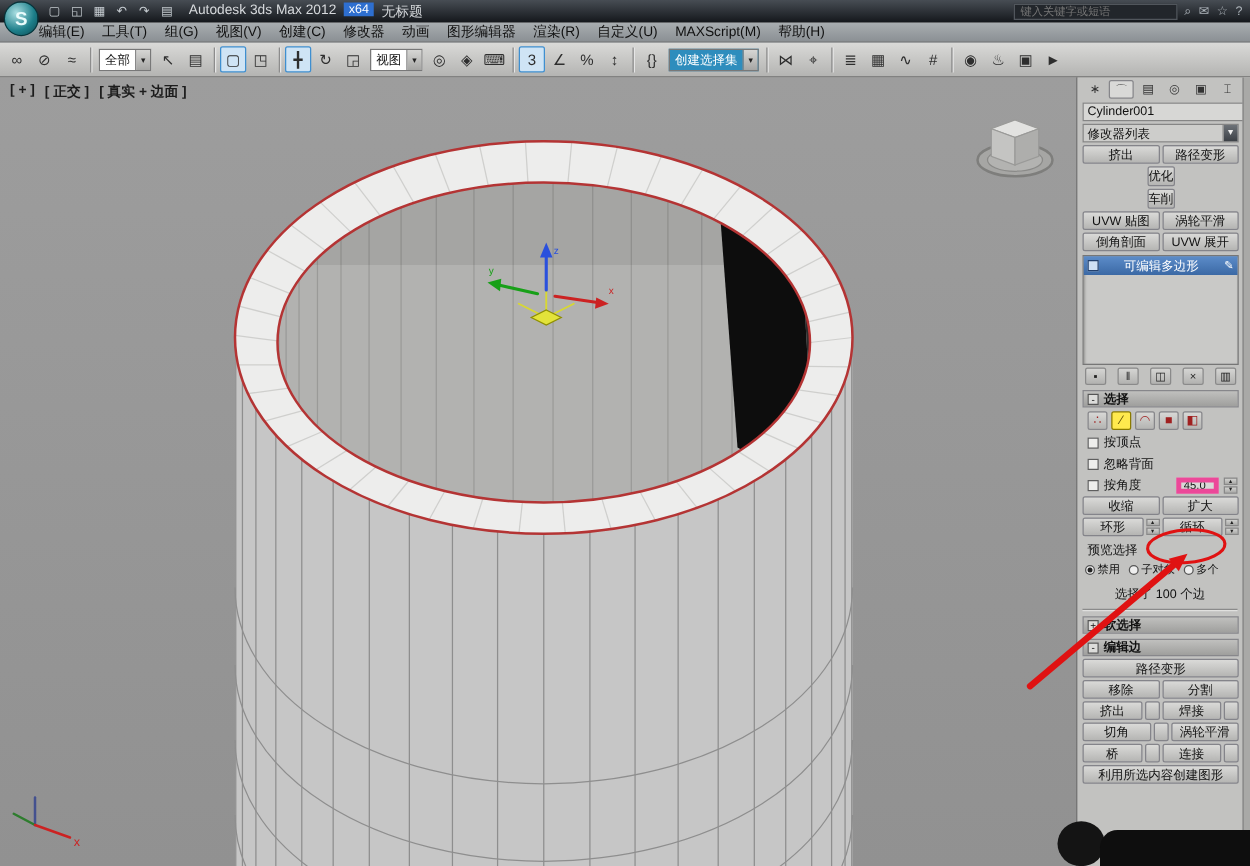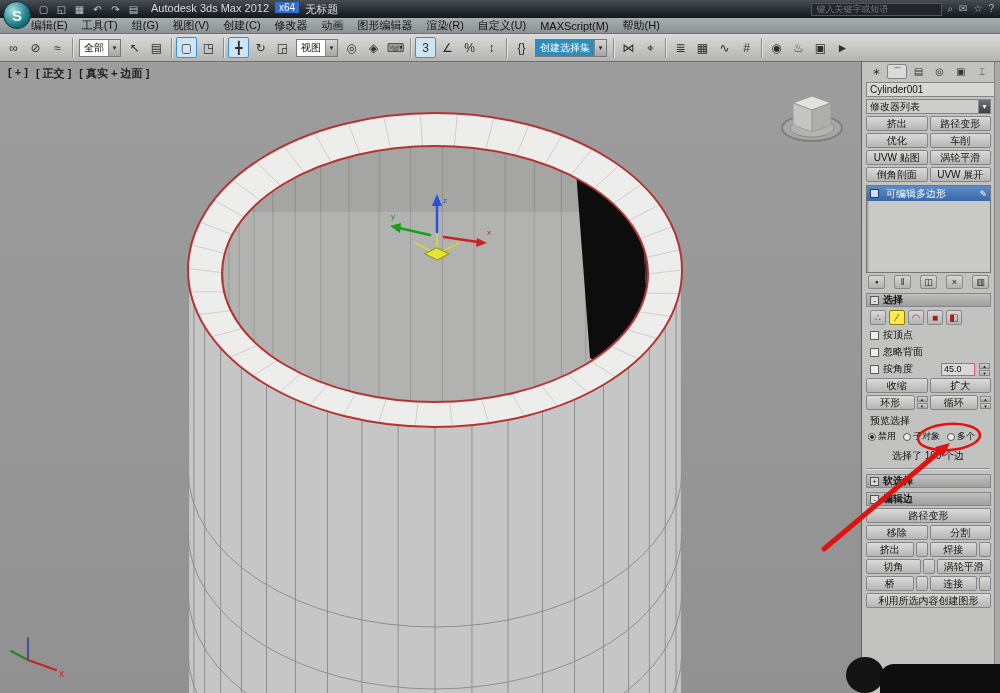--- a/index.html
+++ b/index.html
@@ -60,38 +60,38 @@
   .dropdown{flex:1;height:15px;background:#cdcdcb;border:1px solid #858585;display:flex;align-items:center;
     padding-left:3px;font-size:10px}
   .dropdown .dd-arrow{height:13px;margin-left:auto;background:linear-gradient(#6d7278,#3c4046);color:#eee}
   .modgrid{margin:2px 1px 0 2px}
   .pbtn{height:15px;background:linear-gradient(#dadad8,#b5b5b3);border:1px solid #84848a;border-radius:2px;
     display:flex;align-items:center;justify-content:center;font-size:10px;color:#111;overflow:hidden;white-space:nowrap}
   .pbtn.half{flex:1}
   .pbtn.full{flex:1}
   .pbtn.sq{width:12px;flex:0 0 12px}
   .stack{margin:3px 1px 0 2px;height:88px;background:#c9c9c7;border:1px solid #767676;box-shadow:inset 1px 1px 2px rgba(0,0,0,.25)}
-  .stack-item{height:15px;display:flex;align-items:center;gap:7px;padding:0 3px;font-size:10px}
+  .stack-item{height:15px;display:flex;align-items:center;gap:20px;padding:0 3px;font-size:10px}
   .stack-item.sel{background:linear-gradient(#5c8cc9,#3b69a5);color:#fff}
   .stack-item .obj-ico{width:9px;height:9px;background:#cfe0f4;border:1px solid #22406e}
   .stack-item .vis-ico{margin-left:auto;font-size:9px}
   .stacktools{display:flex;justify-content:space-between;margin:2px 3px 0 4px}
   .st-ico{width:17px;height:14px;display:flex;align-items:center;justify-content:center;font-size:9px;
     background:linear-gradient(#d5d5d3,#b2b2b0);border:1px solid #8a8a8a;border-radius:2px;color:#222}
   .rollout{display:flex;align-items:center;gap:4px;height:14px;margin:4px 1px 0 2px;padding:0 3px;
     background:linear-gradient(#c0c0be,#9f9f9d);border:1px solid #87878b;font-weight:bold;font-size:10px}
   .collapse{width:9px;height:9px;background:#dcdcda;border:1px solid #555;font-size:8px;line-height:7px;
     text-align:center;font-weight:normal}
   .sorow{display:flex;gap:3px;margin:3px 2px 0 6px}
   .so-ico{width:16px;height:15px;display:flex;align-items:center;justify-content:center;font-size:10px;
     color:#a02020;background:linear-gradient(#d8d8d6,#b4b4b2);border:1px solid #87878b;border-radius:2px}
   .so-ico.active{background:#ffe94d;border-color:#8a7a00;color:#5a4a00}
   .cbrow{display:flex;align-items:center;gap:4px;margin:3px 2px 0 6px}
   .cb{width:9px;height:9px;background:#eeeeec;border:1px solid #5e5e5e}
-  .numfield{width:34px;height:13px;background:#d8d8d6;border:1px solid #ec4899;font-size:9px;padding:0 2px;
+  .numfield{width:34px;height:13px;background:#d8d8d6;border:4px solid #ec4899;font-size:9px;padding:0 2px;
     font-family:inherit;color:#111;margin-left:auto}
   .spin{width:11px;display:flex;flex-direction:column;gap:1px}
   .sp-a{height:6px;background:linear-gradient(#d2d2d0,#aaaaa8);border:1px solid #888;font-size:5px;
     line-height:4px;text-align:center;color:#222}
   .plabel{margin:4px 2px 0 6px;font-size:10px}
   .radiorow{display:flex;align-items:center;gap:2px;margin:2px 0 0 4px;font-size:9px;white-space:nowrap}
   .radio{width:8px;height:8px;border-radius:50%;background:#eee;border:1px solid #555;position:relative;flex:0 0 8px}
   .radio.on::after{content:"";position:absolute;inset:1px;border-radius:50%;background:#222}
   .statusline{margin:6px 0 0 0;text-align:center;font-size:10px}
   .sepline{height:2px;border-top:1px solid #8a8a8a;border-bottom:1px solid #e0e0de;margin:5px 2px 0 2px}
@@ -387,21 +387,21 @@
           <span>修改器列表</span>
           <span class="dd-arrow">▼</span>
         </div>
       </div>
 
       <div class="modgrid">
           <div class="prow" style="margin: 2px 0px 0px;">
             <div class="pbtn half">挤出</div>
             <div class="pbtn half">路径变形</div>
           </div>
-          <div class="prow" style="margin: 2px 0px 0px;">
+          <div class="prow" style="margin: 2px 0px 0px; flex-direction: column;">
             <div class="pbtn half">优化</div>
             <div class="pbtn half">车削</div>
           </div>
           <div class="prow" style="margin: 2px 0px 0px;">
             <div class="pbtn half">UVW 贴图</div>
             <div class="pbtn half">涡轮平滑</div>
           </div>
           <div class="prow" style="margin: 2px 0px 0px;">
             <div class="pbtn half">倒角剖面</div>
             <div class="pbtn half">UVW 展开</div>

